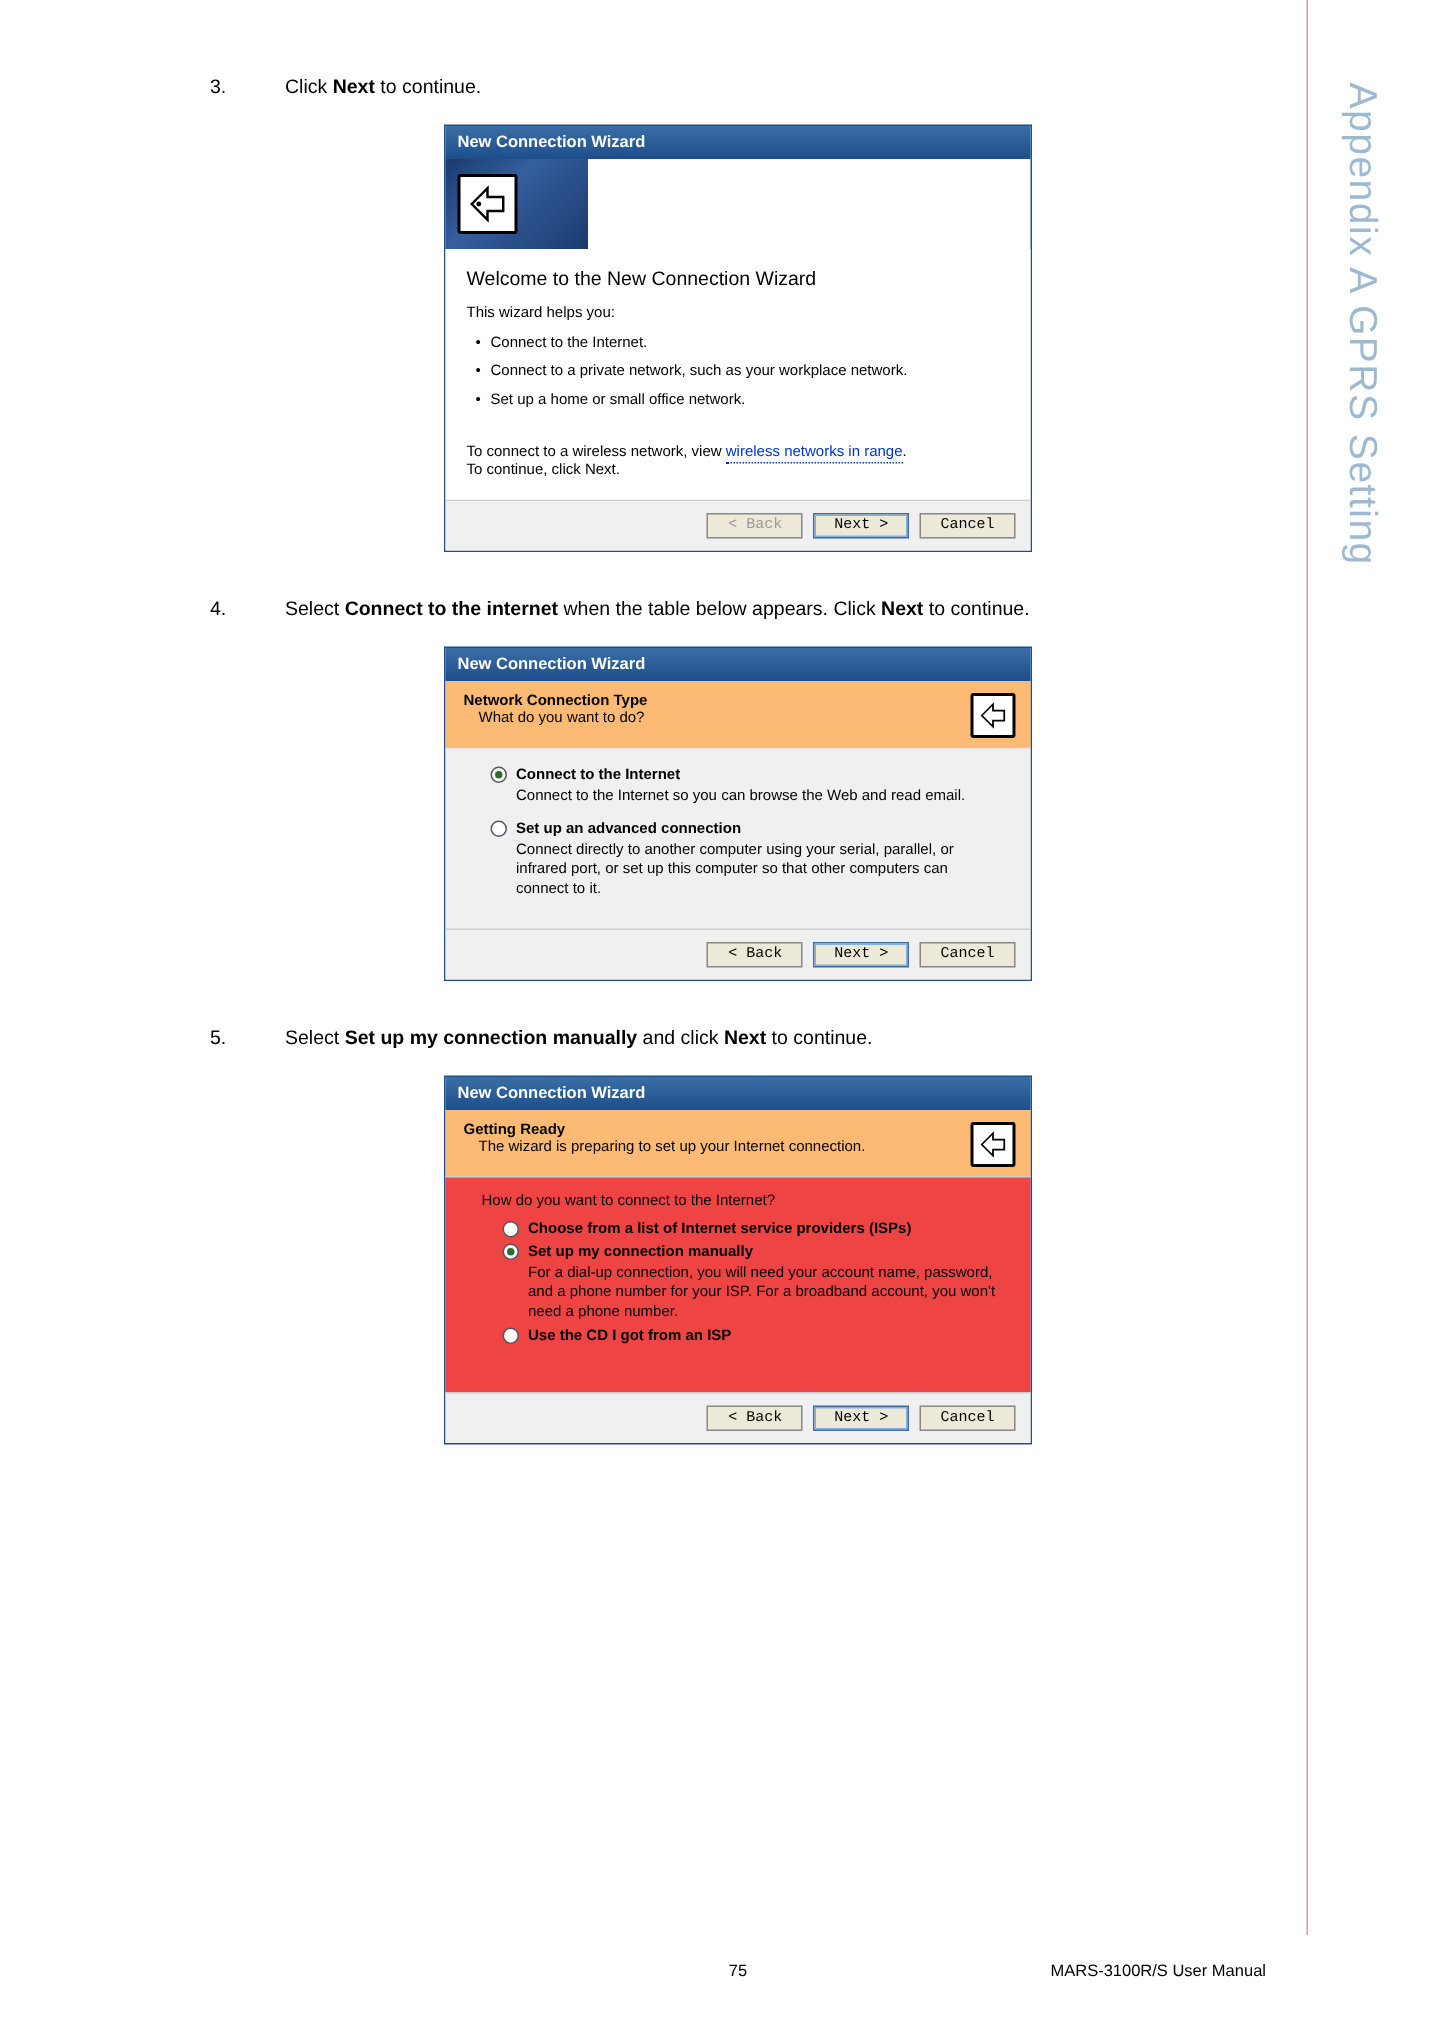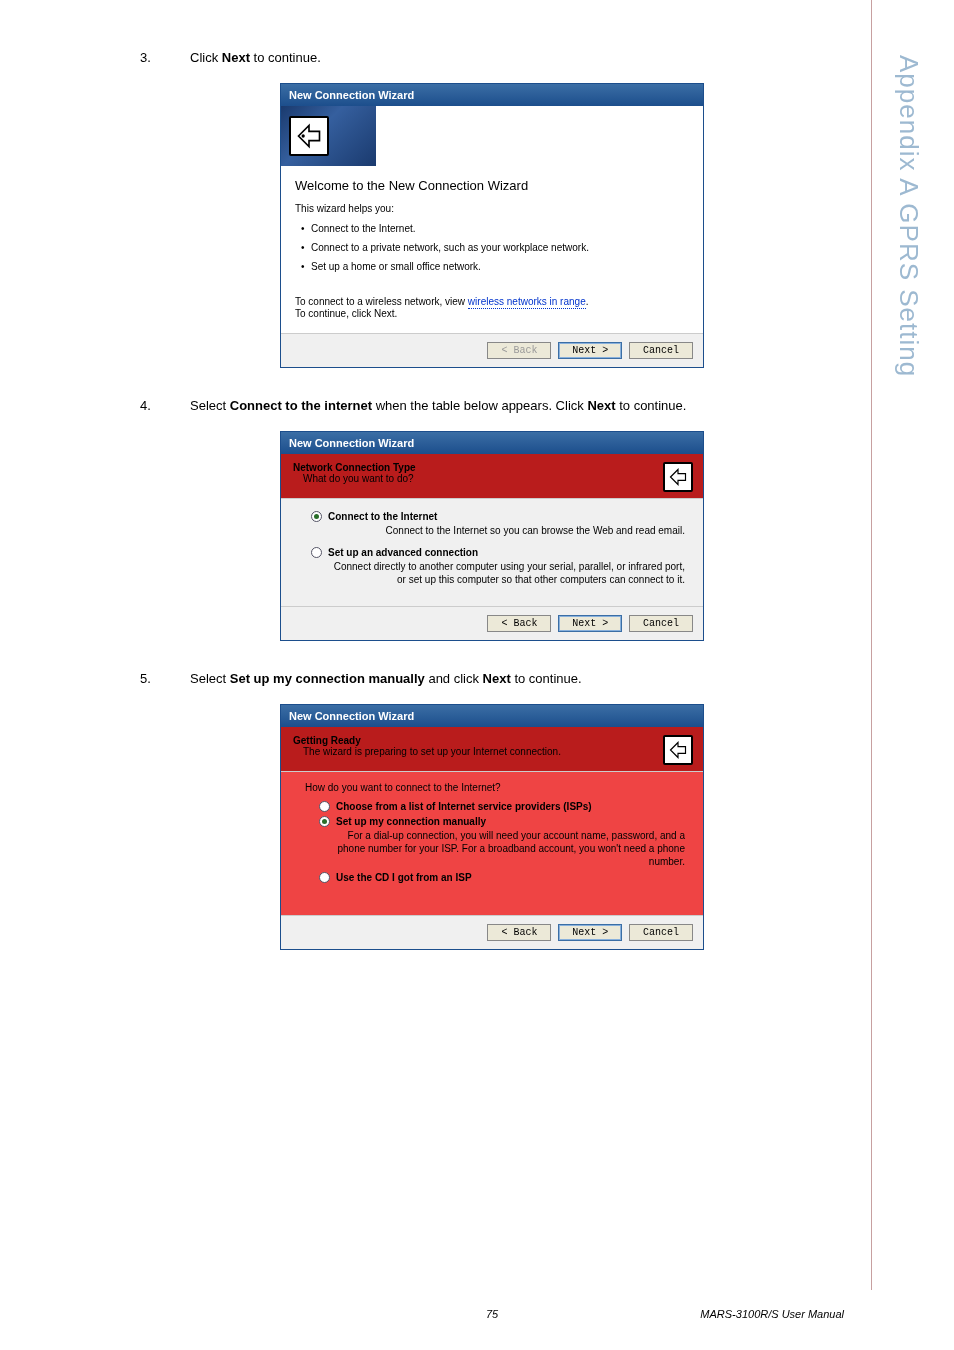--- a/index.html
+++ b/index.html
@@ -45,21 +45,21 @@
   .step-text {
     flex: 1;
   }
   .step-text b { font-weight: bold; }
   .dialog-wrap {
     display: flex;
     justify-content: center;
     margin-bottom: 30px;
   }
   .dialog {
-    width: 424px;
+    width: 392px;
     border: 1px solid #1c4e8c;
     background: #fff;
     font-size: 10px;
     font-family: Tahoma, Arial, sans-serif;
     color: #000;
   }
   .dialog-title {
     background: linear-gradient(#3b6ea5, #1c4e8c);
     color: #fff;
     font-weight: bold;
@@ -120,21 +120,21 @@
     padding: 2px 0;
     width: 64px;
     margin-left: 4px;
     font-family: Liberation Mono, monospace;
     cursor: pointer;
   }
   .btn.disabled { color: #999; }
   .btn.primary { border: 1px solid #3b6ea5; box-shadow: 0 0 0 1px #88b0dc inset; }
 
   .dialog-header2 {
-    background: #b91c1c;
+    background: #fdba74;
     padding: 8px 10px 6px 12px;
     border-bottom: 1px solid #ccc;
     display: flex;
     justify-content: space-between;
     align-items: flex-start;
   }
   .dh2-left { }
   .dh2-title { font-weight: bold; font-size: 10px; }
   .dh2-sub { font-size: 10px; padding-left: 10px; }
   .dh2-icon {
@@ -157,38 +157,37 @@
     position: relative;
   }
   .radio-btn.selected::after {
     content: "";
     position: absolute;
     width: 5px; height: 5px; border-radius: 50%;
     background: #2a6e2a;
     top: 2px; left: 2px;
   }
   .radio-label { font-weight: bold; }
-  .radio-desc { padding-left: 17px; line-height: 1.3; margin-top: 2px; color: #000; text-align: right; }
+  .radio-desc { padding-left: 17px; line-height: 1.3; margin-top: 2px; color: #000; }
   .radio-body2 {
     background: #ef4444;
     padding: 10px 18px 28px 24px;
   }
   .prompt { margin-bottom: 8px; padding-left: 0; }
   .radio-item2 { margin-bottom: 4px; padding-left: 14px; }
 
   .footer {
     position: absolute;
     bottom: 30px;
     left: 140px;
     right: 110px;
     display: flex;
     justify-content: space-between;
     font-size: 11px;
     color: #000;
-    font-style: italic;
   }
 </style>
 </head>
 <body>
 
 <div class="sidebar-line"></div>
 <div class="sidebar-text">Appendix A   GPRS Setting</div>
 
 <div class="page-content">
 

